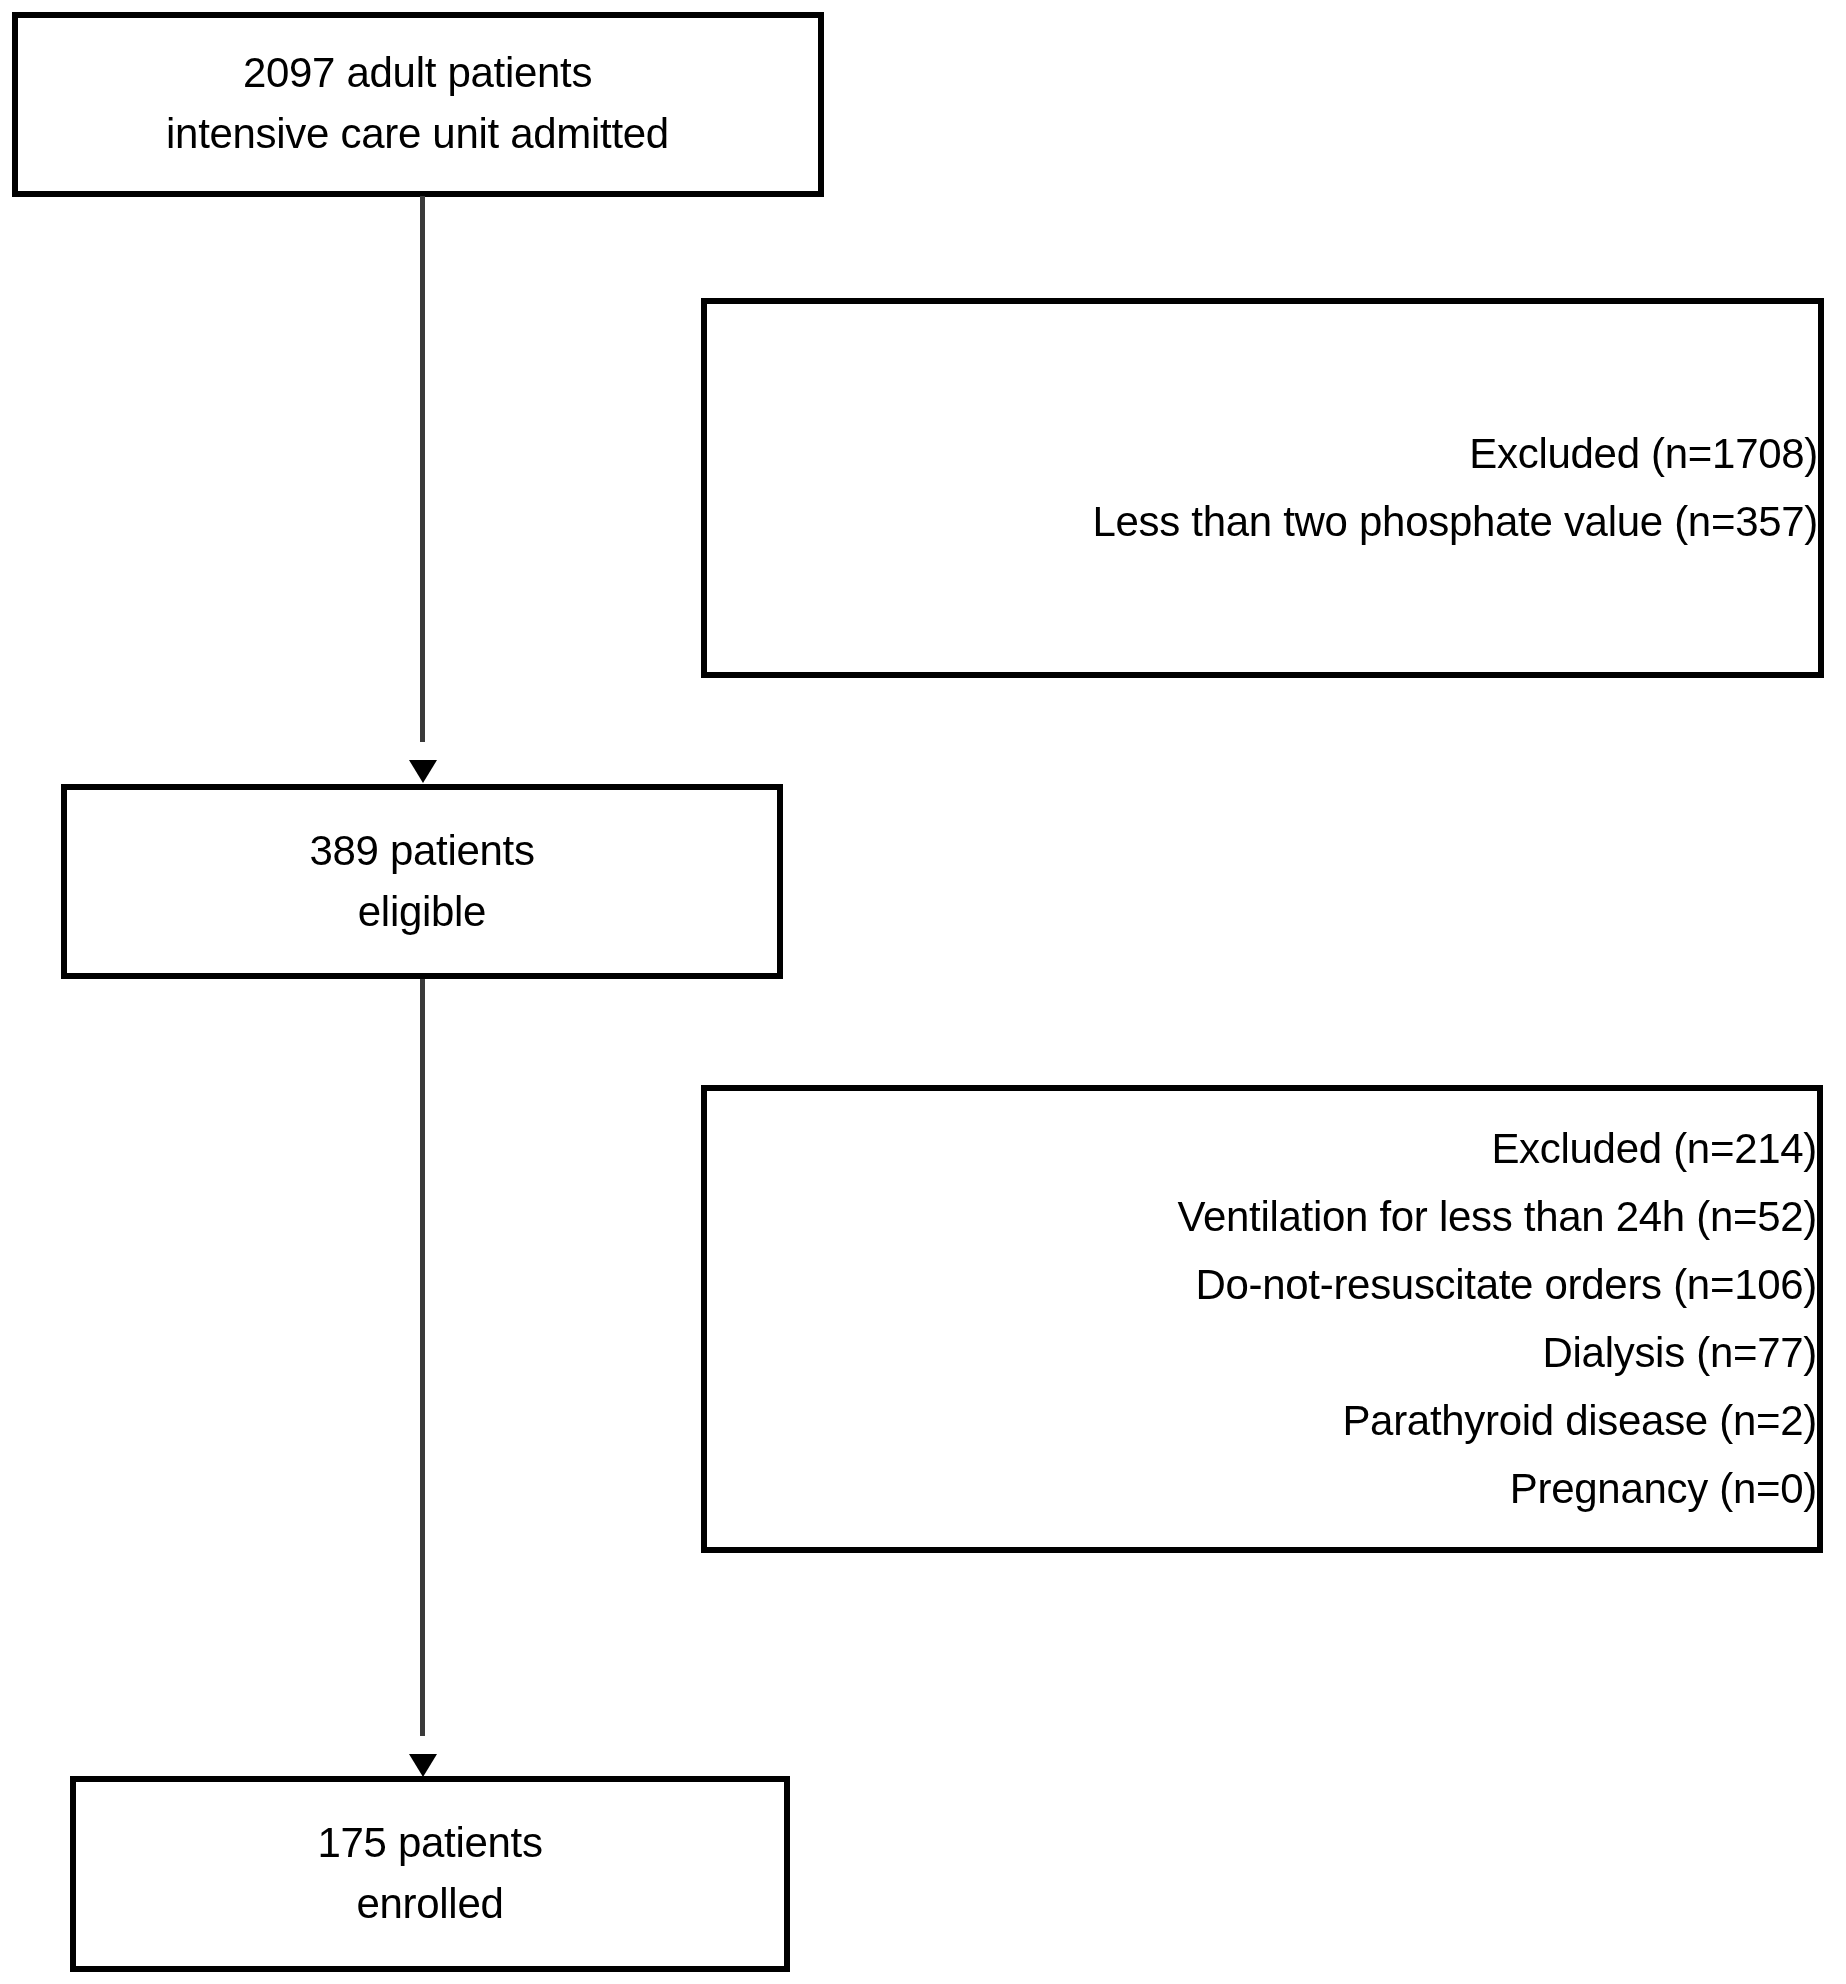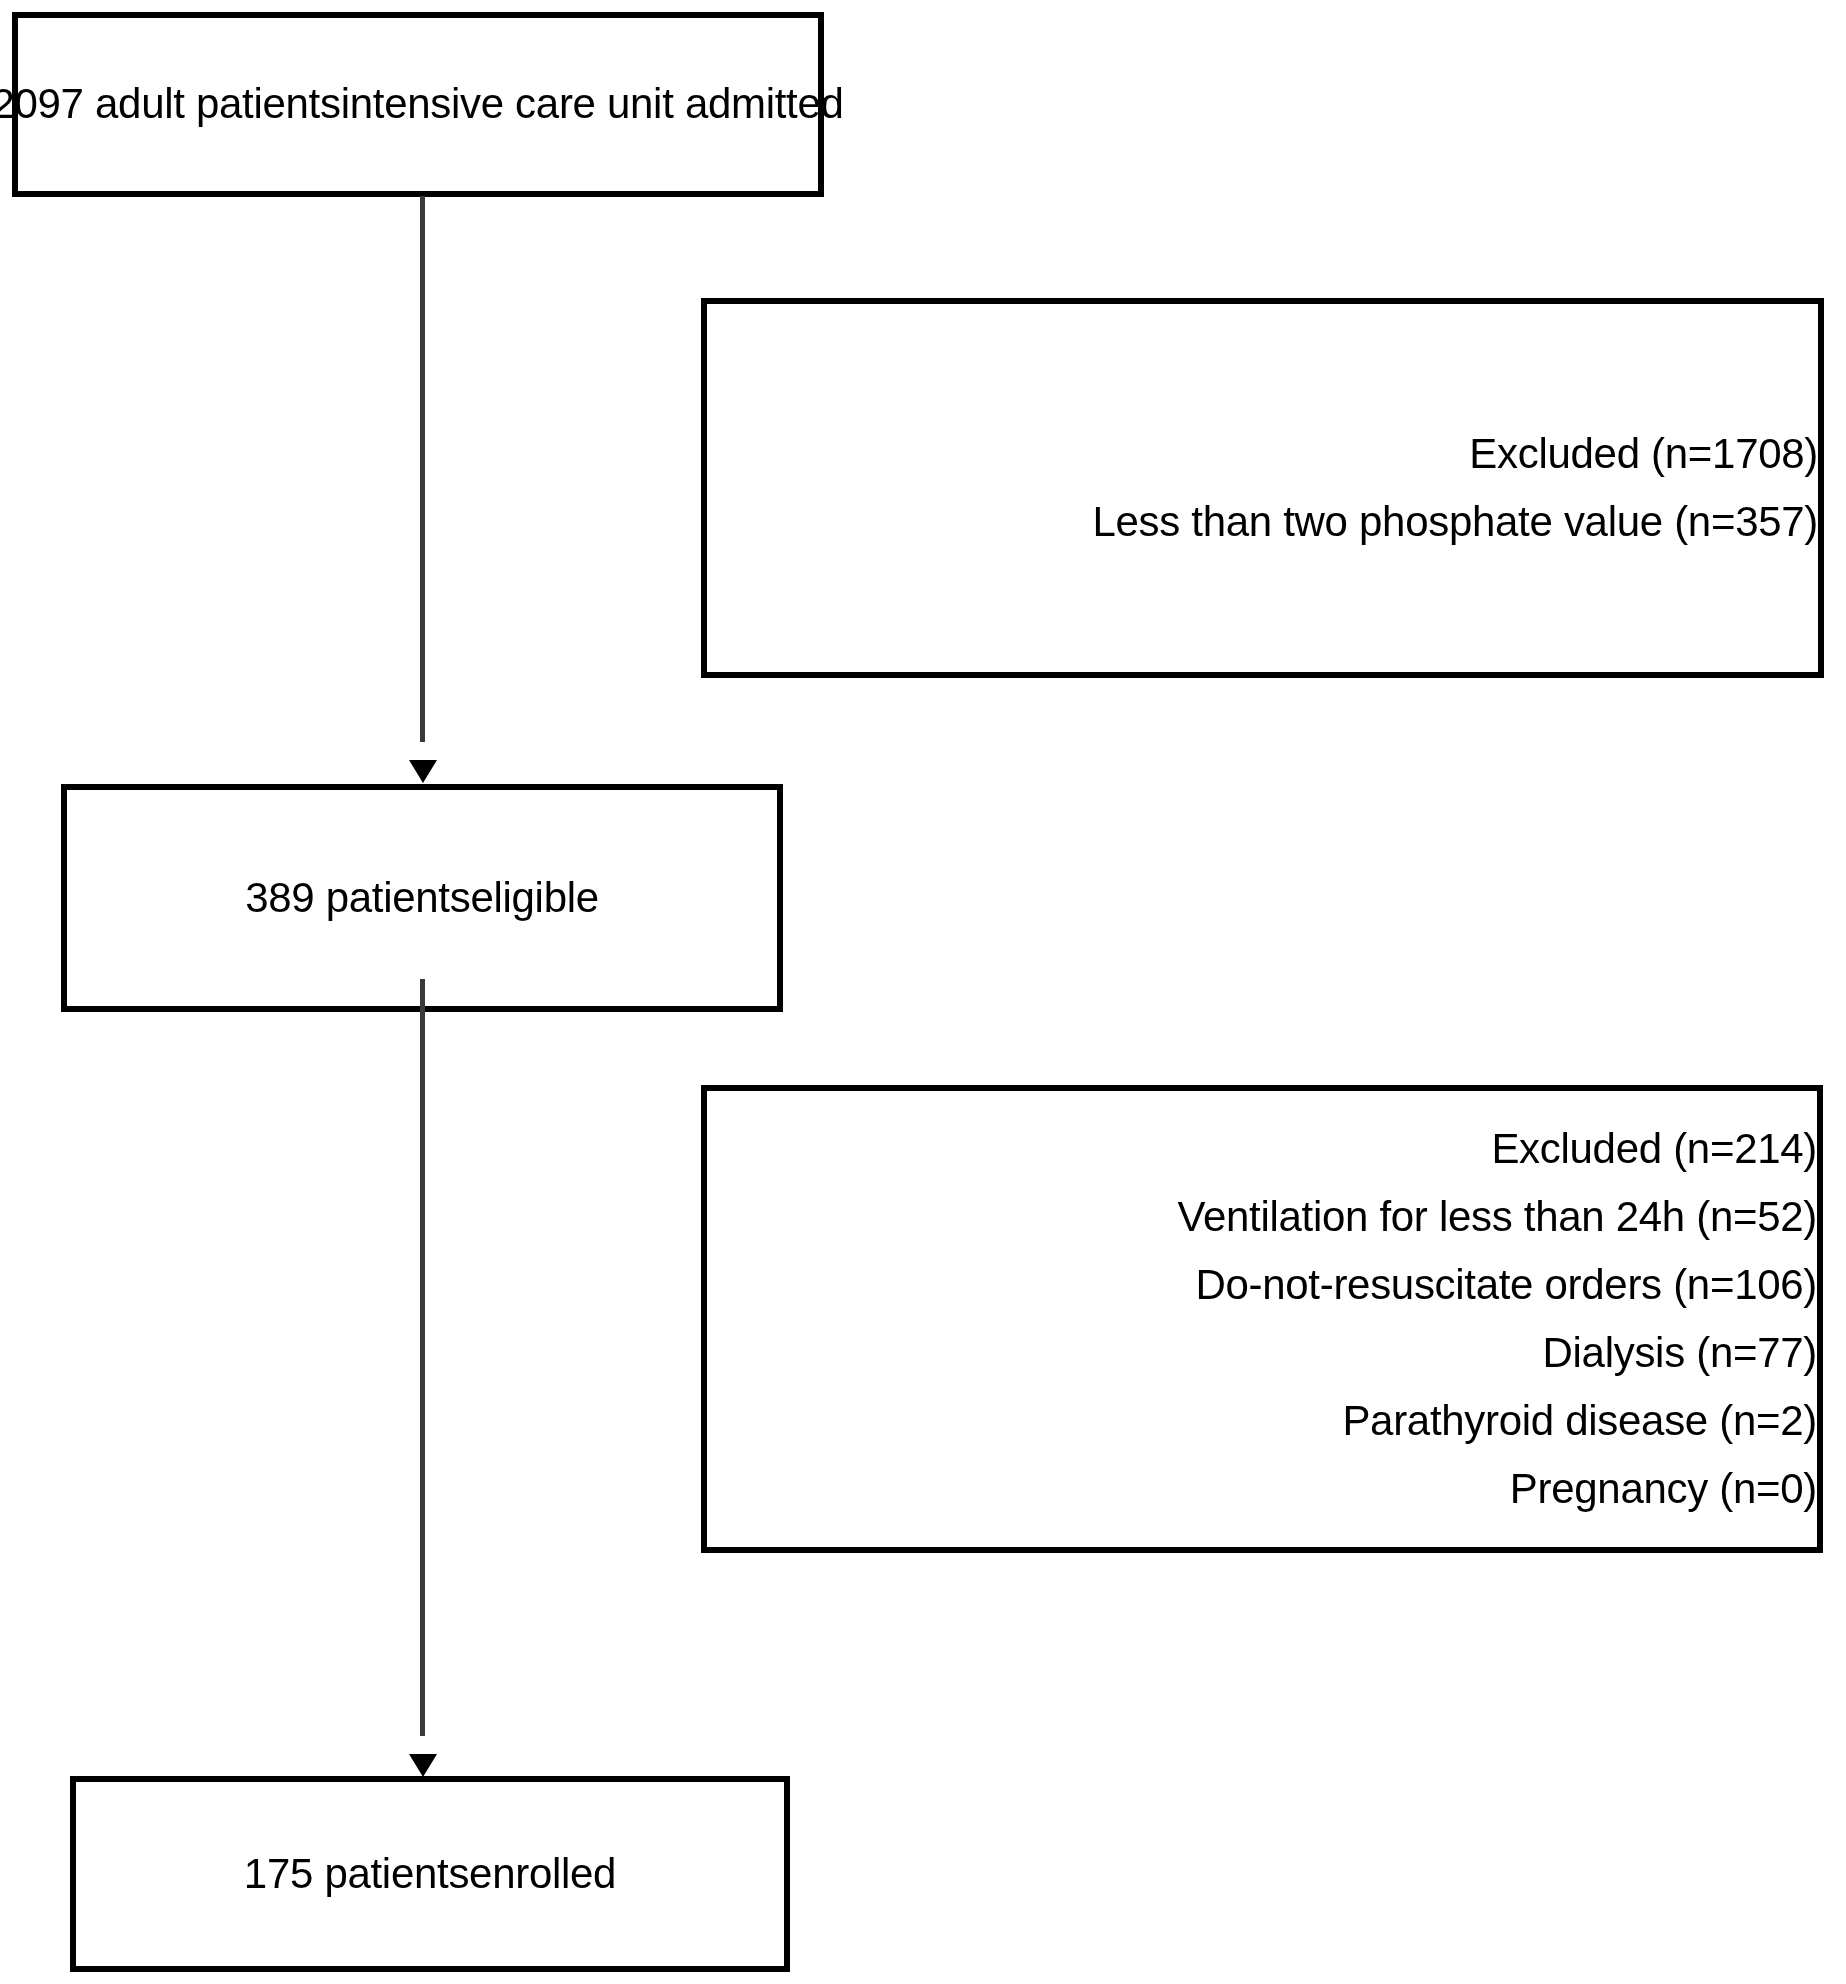--- a/index.html
+++ b/index.html
@@ -20,21 +20,21 @@
   
   .flow-box {
     position: absolute;
     box-sizing: border-box;
     border: 6px solid #000000;
     background: #ffffff;
   }
 
   .box-centered {
     display: flex;
-    flex-direction: row;
+    flex-direction: column;
     align-items: center;
     justify-content: center;
   }
 
   .box-left {
     display: flex;
     flex-direction: column;
     align-items: flex-end;
     justify-content: center;
   }
@@ -59,21 +59,21 @@
     line-height: 1.0;
     letter-spacing: -0.3px;
     white-space: nowrap;
     margin-left: 80px;
     margin-top: 26px;
   }
 
   
   #box-admitted  { left: 11.5px;   top: 11.5px;   width: 812px; height: 185px; }
   #box-excl-1    { left: 701px; top: 298px;  width: 1123px; height: 380px; }
-  #box-eligible  { left: 61px;   top: 784px; width: 722px; height: 228px; align-items: center; }
+  #box-eligible  { left: 61px;   top: 784px; width: 722px; height: 195px; align-items: center; }
   #box-excl-2    { left: 701px; top: 1085px; width: 1122px; height: 468px; }
   #box-enrolled  { left: 70px;   top: 1776px; width: 720px; height: 196px; }
 
   
   .v-line {
     position: absolute;
     width: 4.7px;
     background: #3a3a3a;
   }
   #line-1 { left: 420px; top: 196px;  height: 546px; }

